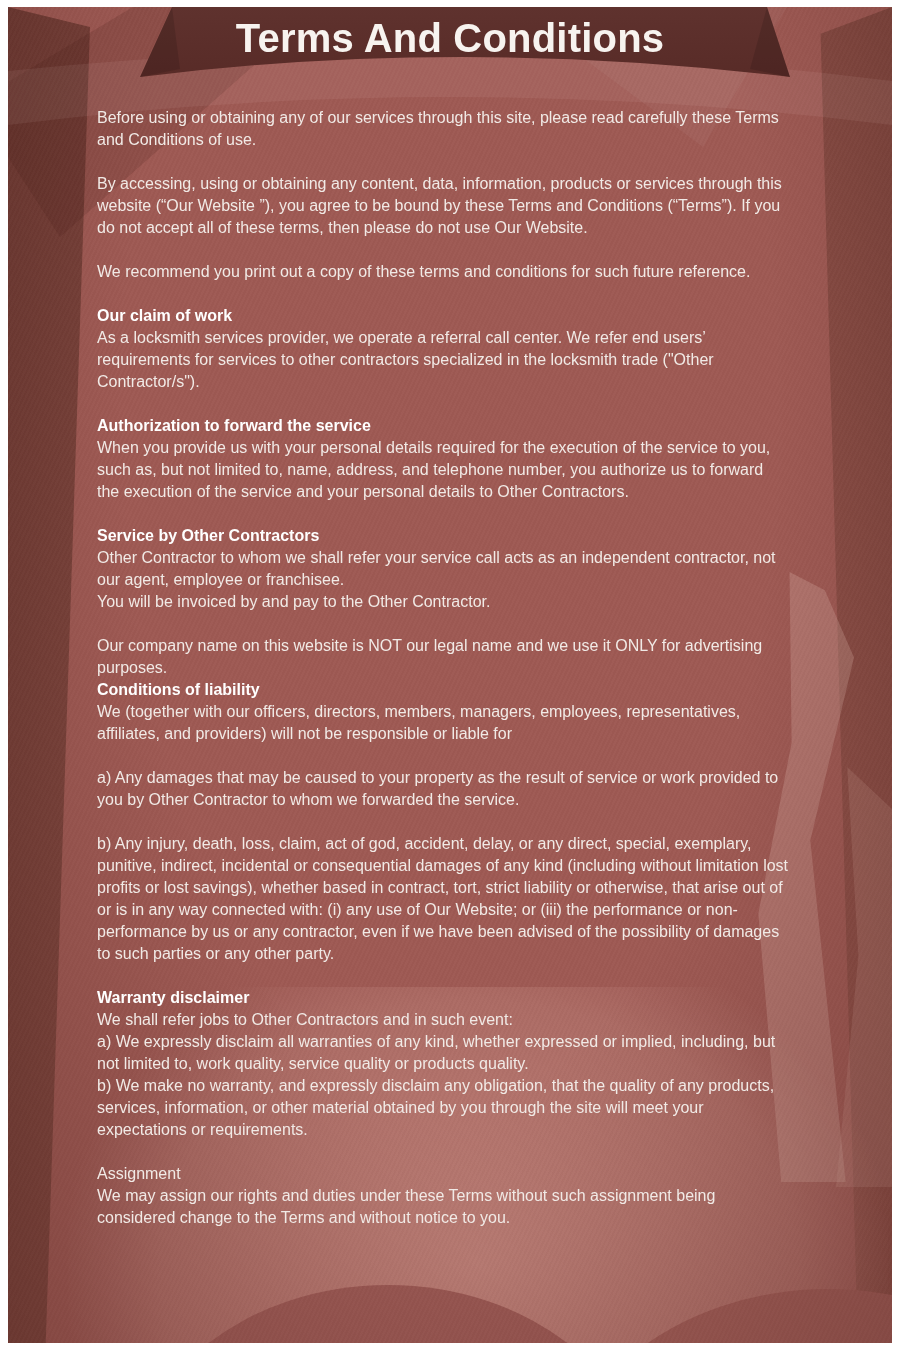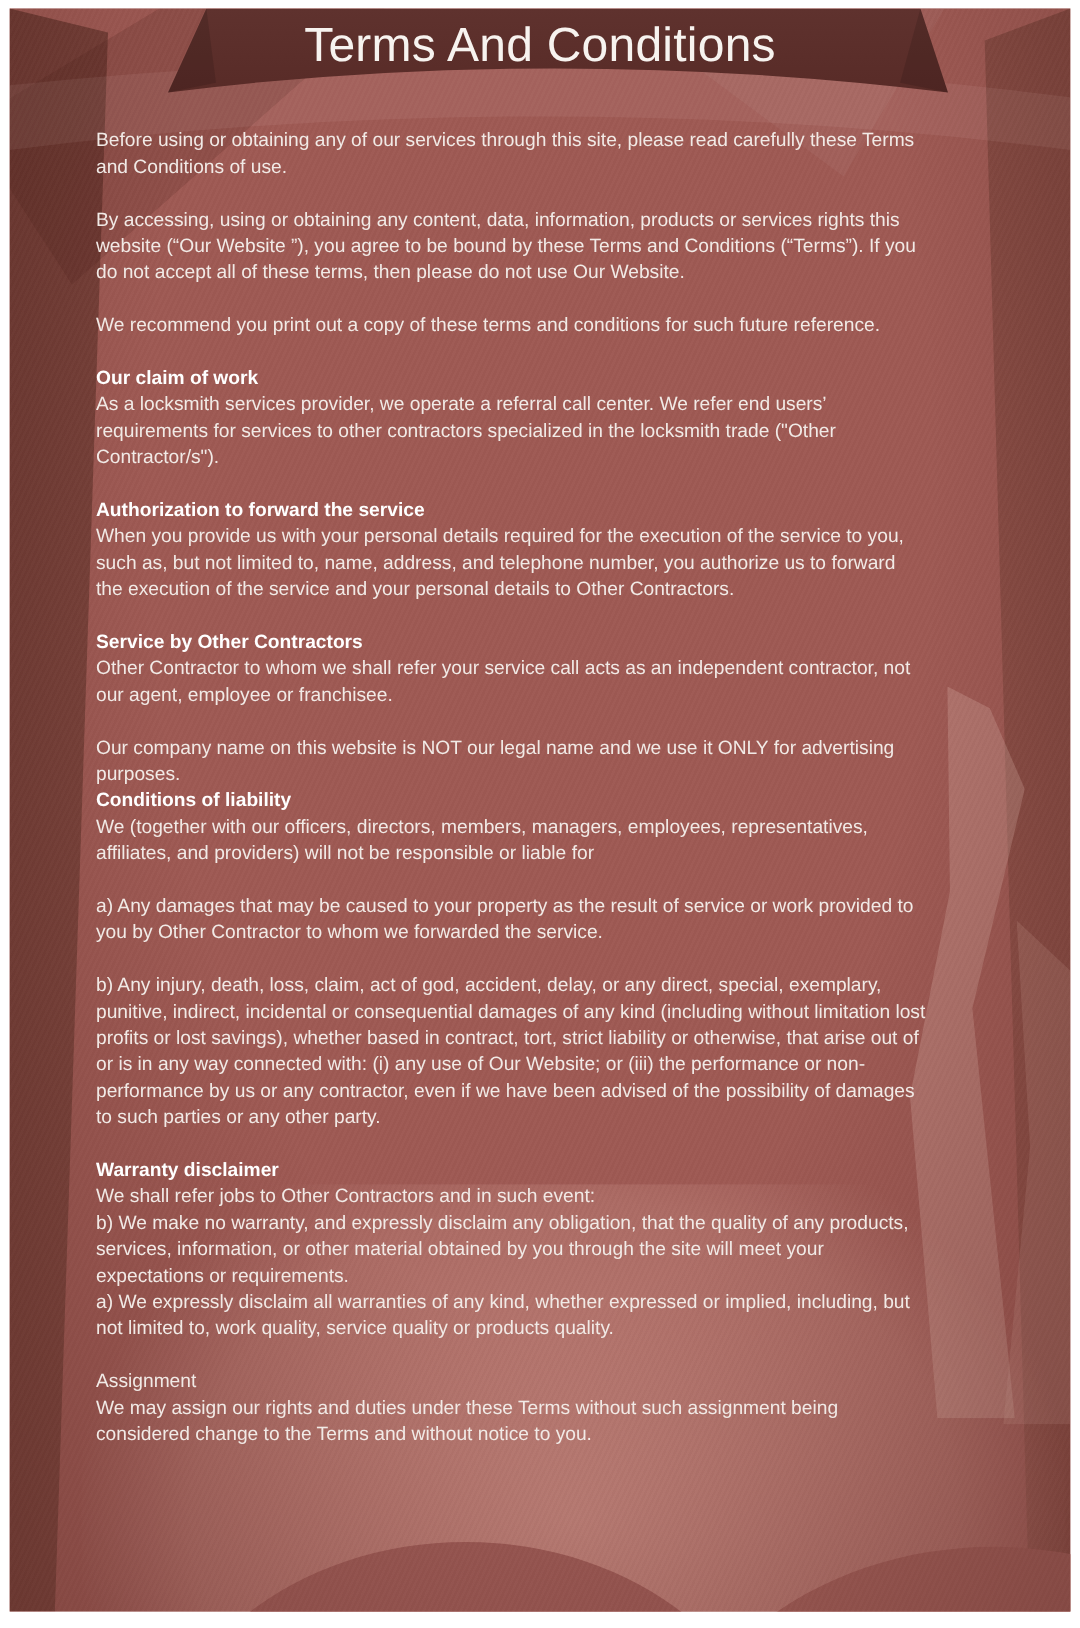--- a/index.html
+++ b/index.html
@@ -74,25 +74,26 @@
   .ribbon-wrap{left:0;top:0;width:884px;height:120px;}
   .ribbon-wrap svg{display:block;}
 
   .page-title{
     position:absolute;left:0;top:8px;width:884px;
     text-align:center;
     font-size:40px;line-height:46px;
     color:#f7f3ef;
     letter-spacing:0.2px;
     z-index:5;
+    font-weight:bold;
   }
 
   
   .content{
-    position:absolute;left:72px;top:100px;width:692px;
+    position:absolute;left:89px;top:100px;width:692px;
     color:#f1eae6;
     font-size:16px;line-height:22px;
     z-index:6;
   }
   .content p{margin:0;}
   .content p.sp{margin-top:22px;}
   .content p.h{font-weight:bold;color:#ffffff;}
 </style>
 </head>
 <body>
@@ -123,41 +124,42 @@
       <path d="M164 0 H 759 L 782 70 Q 450 30 132 70 Z" fill="url(#ribGrad)"></path>
       <path d="M164 0 L 132 70 L 172 62 Z" fill="rgba(0,0,0,0.12)"></path>
       <path d="M759 0 L 782 70 L 742 62 Z" fill="rgba(0,0,0,0.12)"></path>
     </svg>
   </div>
 
   <div class="page-title">Terms And Conditions</div>
 
   <div class="content">
     <p>Before using or obtaining any of our services through this site, please read carefully these Terms and Conditions of use.</p>
-    <p class="sp">By accessing, using or obtaining any content, data, information, products or services rights this website (“Our Website ”), you agree to be bound by these Terms and Conditions (“Terms”). If you do not accept all of these terms, then please do not use Our Website.</p>
+    <p class="sp">By accessing, using or obtaining any content, data, information, products or services through this website (“Our Website ”), you agree to be bound by these Terms and Conditions (“Terms”). If you do not accept all of these terms, then please do not use Our Website.</p>
     <p class="sp">We recommend you print out a copy of these terms and conditions for such future reference.</p>
 
     <p class="sp h">Our claim of work</p>
     <p>As a locksmith services provider, we operate a referral call center. We refer end users’ requirements for services to other contractors specialized in the locksmith trade ("Other Contractor/s").</p>
 
     <p class="sp h">Authorization to forward the service</p>
     <p>When you provide us with your personal details required for the execution of the service to you, such as, but not limited to, name, address, and telephone number, you authorize us to forward the execution of the service and your personal details to Other Contractors.</p>
 
     <p class="sp h">Service by Other Contractors</p>
     <p>Other Contractor to whom we shall refer your service call acts as an independent contractor, not our agent, employee or franchisee.</p>
+    <p>You will be invoiced by and pay to the Other Contractor.</p>
 
     <p class="sp">Our company name on this website is NOT our legal name and we use it ONLY for advertising purposes.</p>
 
     <p class="h">Conditions of liability</p>
     <p>We (together with our officers, directors, members, managers, employees, representatives, affiliates, and providers) will not be responsible or liable for</p>
     <p class="sp">a) Any damages that may be caused to your property as the result of service or work provided to you by Other Contractor to whom we forwarded the service.</p>
     <p class="sp">b) Any injury, death, loss, claim, act of god, accident, delay, or any direct, special, exemplary, punitive, indirect, incidental or consequential damages of any kind (including without limitation lost profits or lost savings), whether based in contract, tort, strict liability or otherwise, that arise out of or is in any way connected with: (i) any use of Our Website; or (iii) the performance or non-performance by us or any contractor, even if we have been advised of the possibility of damages to such parties or any other party.</p>
 
     <p class="sp h">Warranty disclaimer</p>
     <p>We shall refer jobs to Other Contractors and in such event:</p>
+    <p>a) We expressly disclaim all warranties of any kind, whether expressed or implied, including, but not limited to, work quality, service quality or products quality.</p>
     <p>b) We make no warranty, and expressly disclaim any obligation, that the quality of any products, services, information, or other material obtained by you through the site will meet your expectations or requirements.</p>
-    <p>a) We expressly disclaim all warranties of any kind, whether expressed or implied, including, but not limited to, work quality, service quality or products quality.</p>
 
     <p class="sp">Assignment</p>
     <p>We may assign our rights and duties under these Terms without such assignment being considered change to the Terms and without notice to you.</p>
   </div>
 
 </div>
 
 </body></html>

